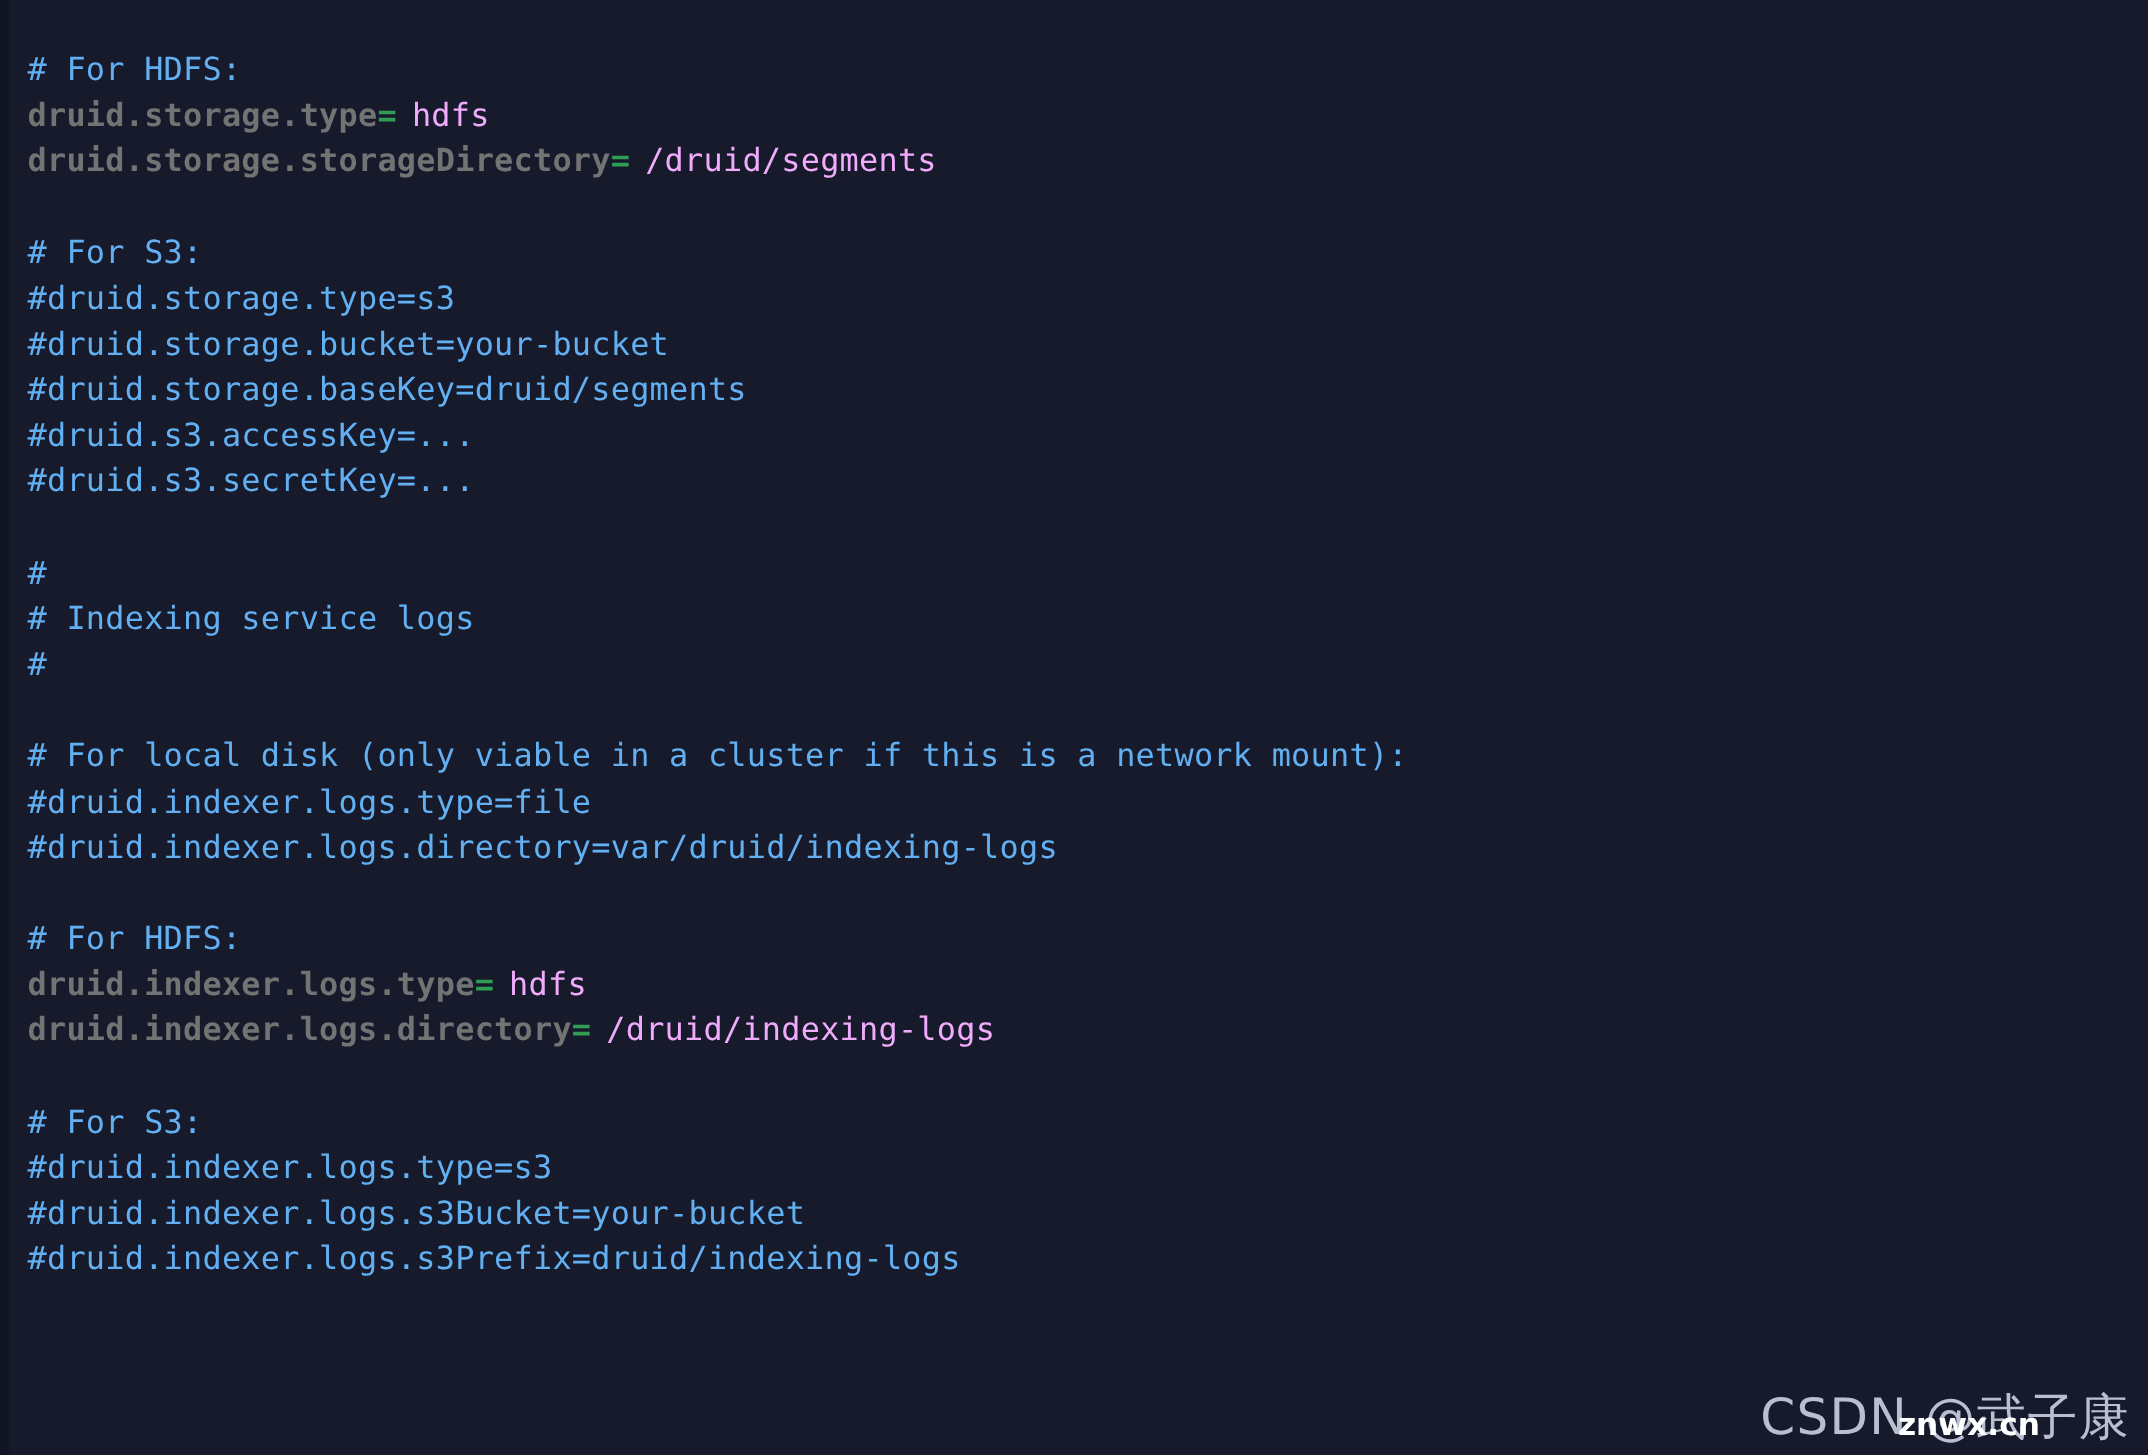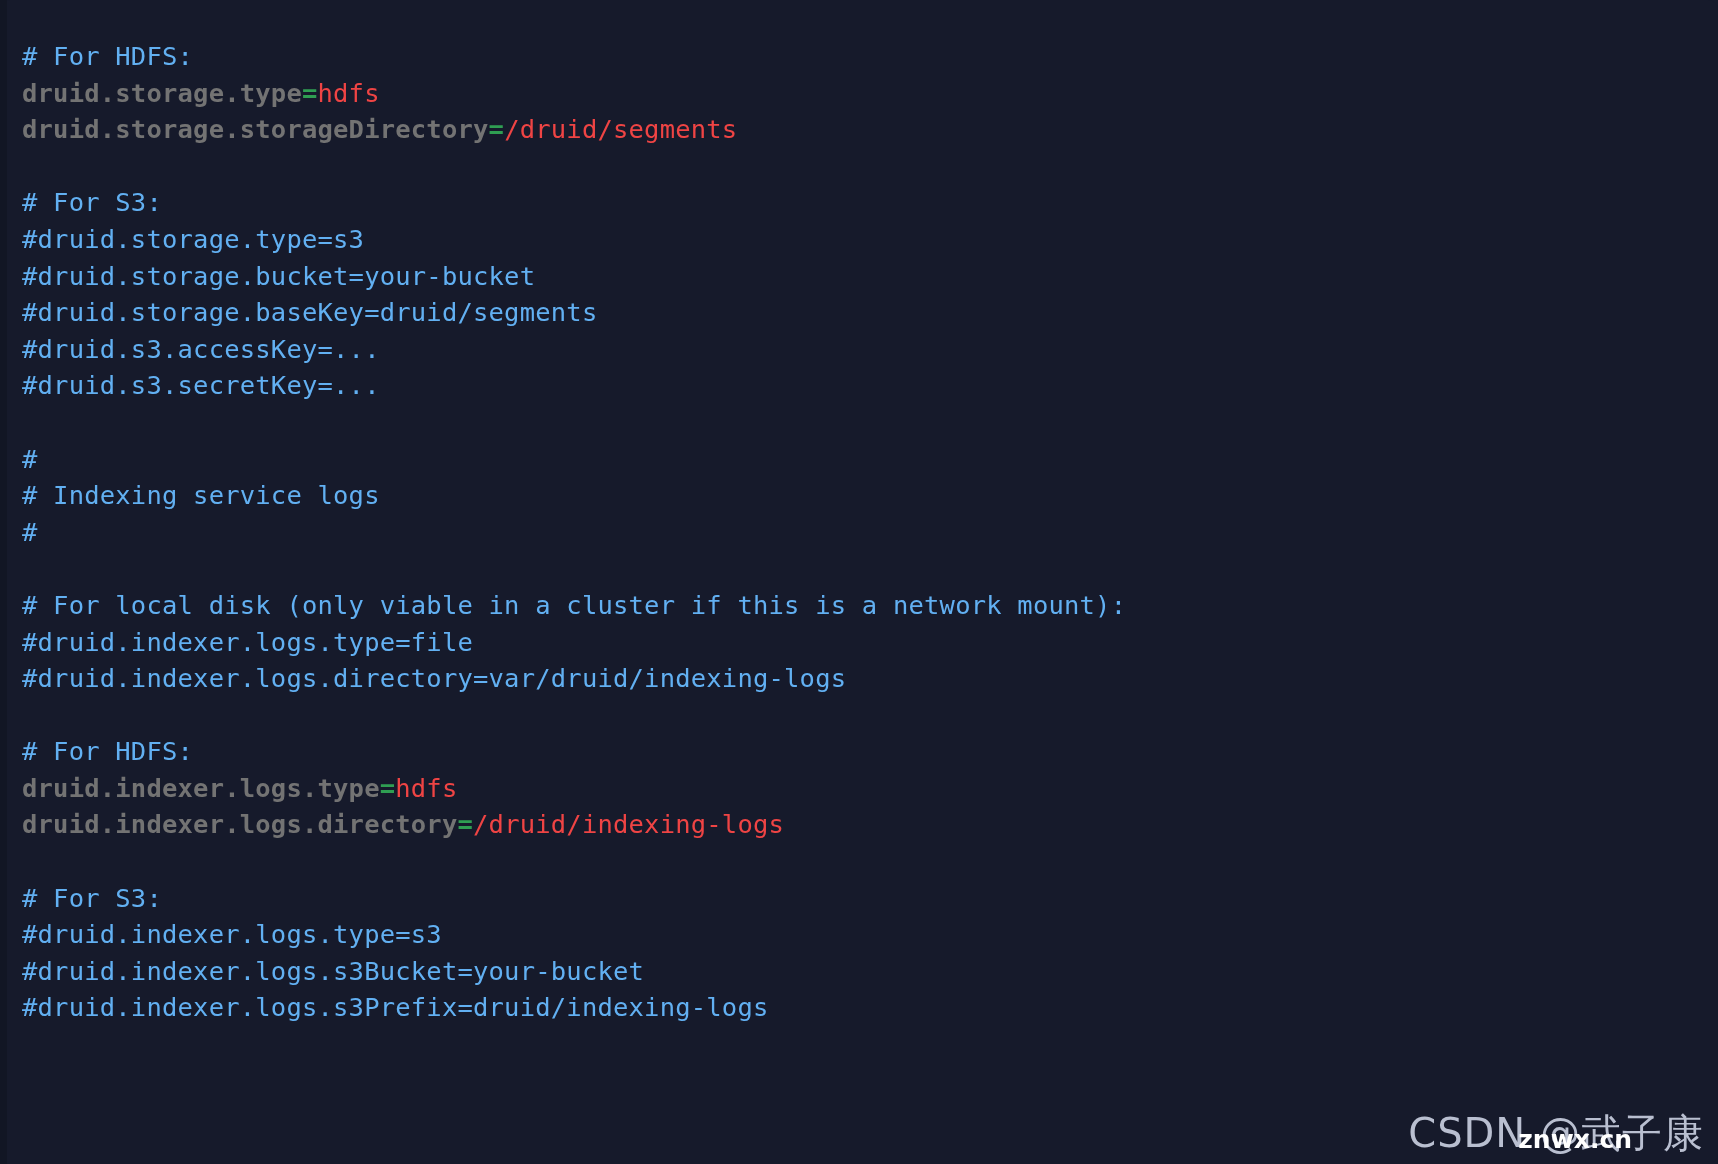--- a/index.html
+++ b/index.html
@@ -45,21 +45,21 @@
     height: 36.6px;
     white-space: pre;
   }
   .line.blank {
     height: 36.6px;
   }
   
   .tok-comment { color: #62b0f2; }
   .tok-key     { color: #737373; font-weight: bold; }
   .tok-eq      { color: #2f9e52; font-weight: bold; }
-  .tok-val     { color: #ef4444; }
+  .tok-val     { color: #f0abfc; margin-left: 12px; }
 
   
   #watermark {
     position: absolute;
     right: 14px;
     bottom: 8px;
     height: 46px;
     display: flex;
     align-items: center;
     justify-content: flex-end;

